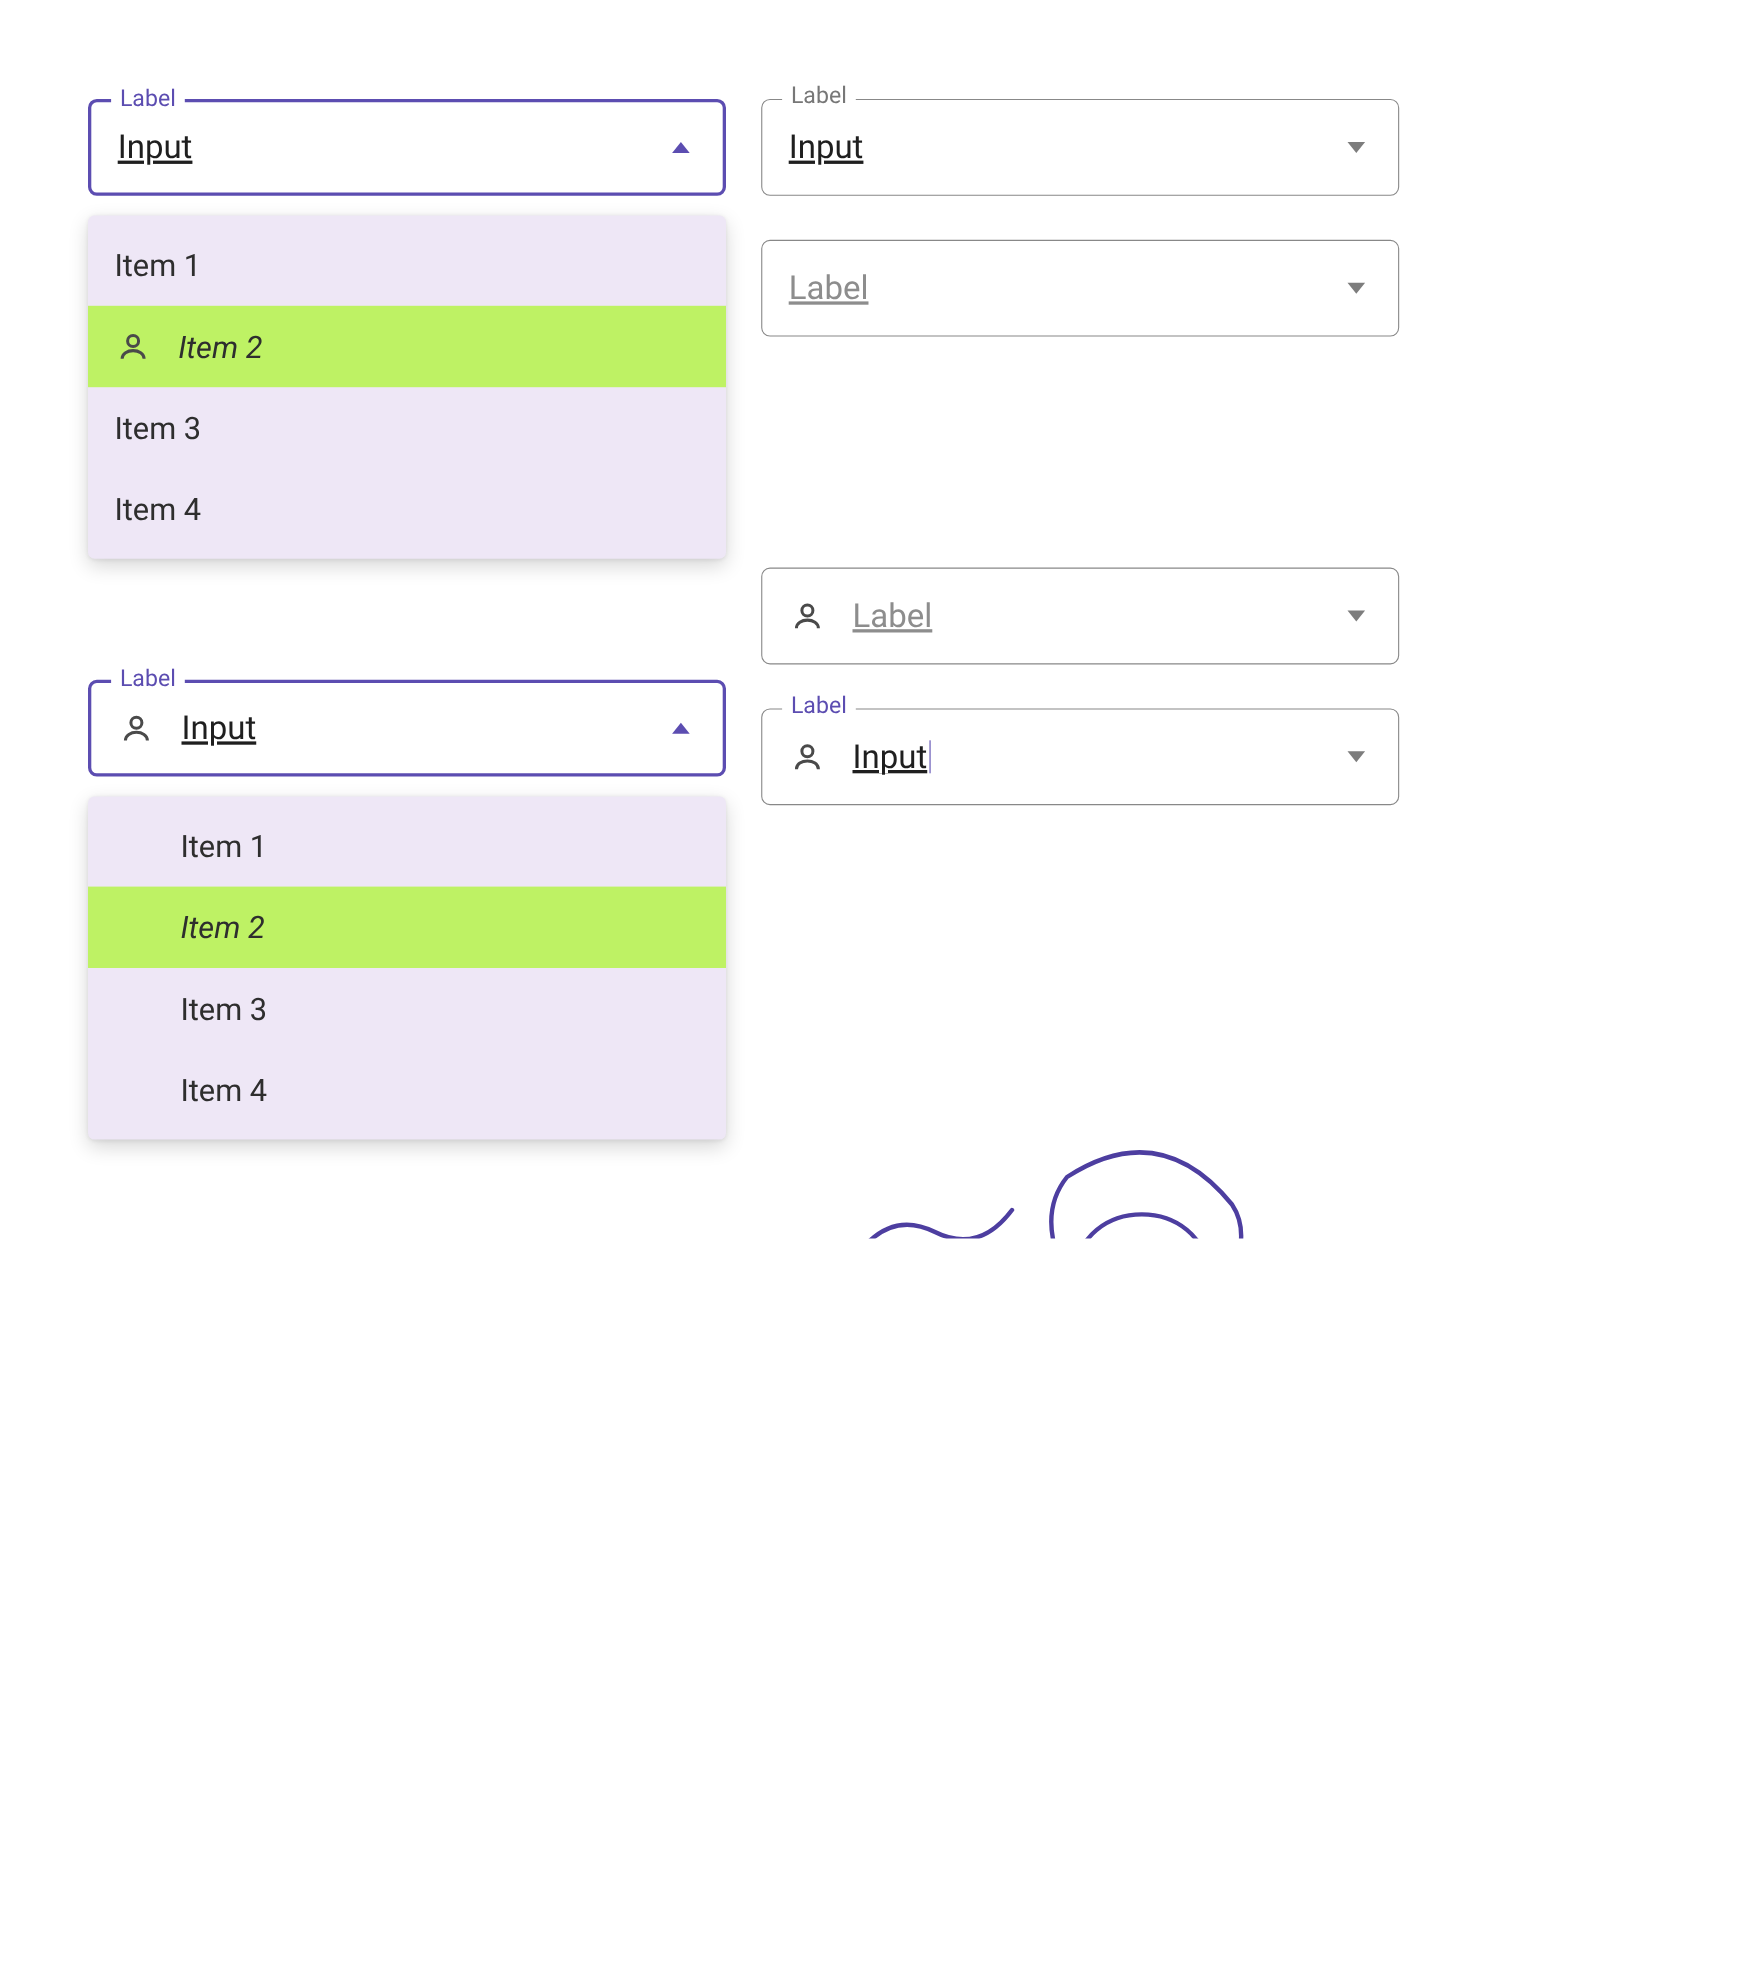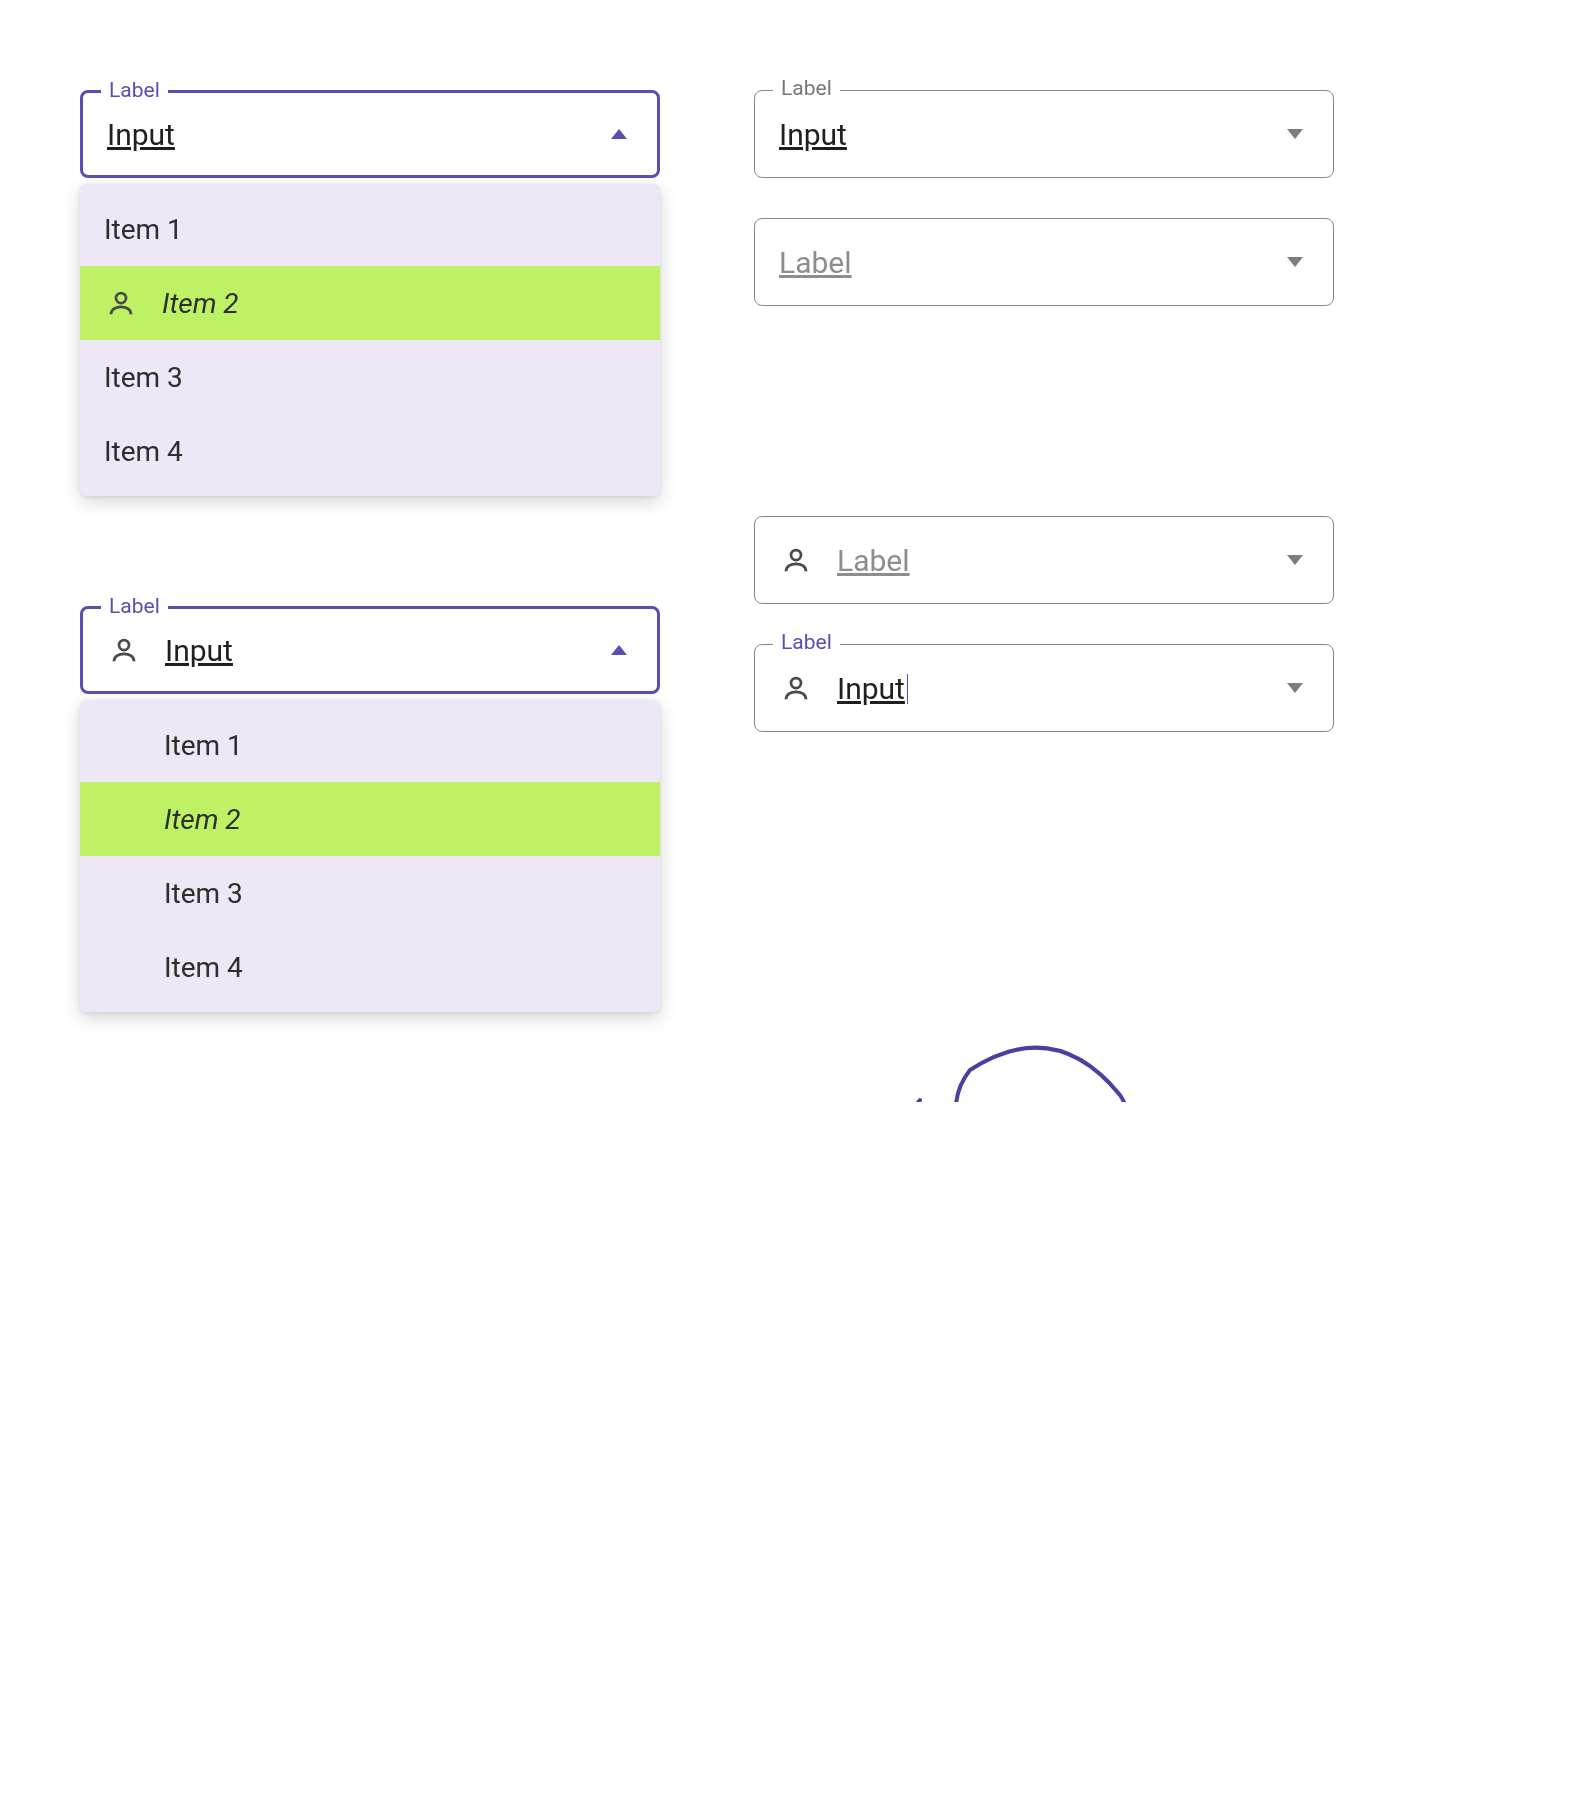--- a/index.html
+++ b/index.html
@@ -7,21 +7,21 @@
     margin: 0;
     padding: 90px 80px;
     font-family: -apple-system, BlinkMacSystemFont, "Segoe UI", Roboto, Helvetica, Arial, sans-serif;
     background: #ffffff;
     width: 1586px;
     color: #1f1f1f;
   }
   .grid {
     display: grid;
     grid-template-columns: 580px 580px;
-    column-gap: 94px;
+    column-gap: 32px;
     align-items: start;
   }
   .col { display: flex; flex-direction: column; }
   .block { position: relative; }
   .spacer-lg { height: 110px; }
   .spacer-md { height: 40px; }
 
   
   .field {
     position: relative;
@@ -76,21 +76,21 @@
     width: 28px;
     height: 28px;
     flex-shrink: 0;
     display: flex;
     align-items: center;
     justify-content: center;
   }
 
   
   .menu {
-    margin-top: 6px;
+    margin-top: 18px;
     background: #eee7f6;
     border-radius: 6px;
     box-shadow: 0 6px 18px rgba(0,0,0,0.16), 0 1px 4px rgba(0,0,0,0.08);
     overflow: hidden;
     padding: 8px 0;
   }
   .menu .item {
     height: 74px;
     display: flex;
     align-items: center;

